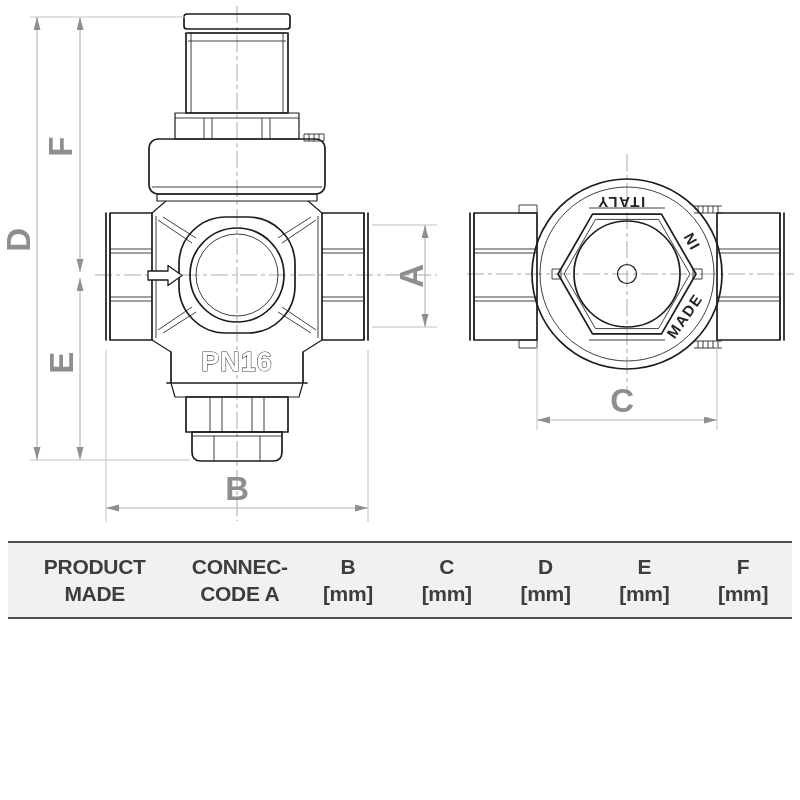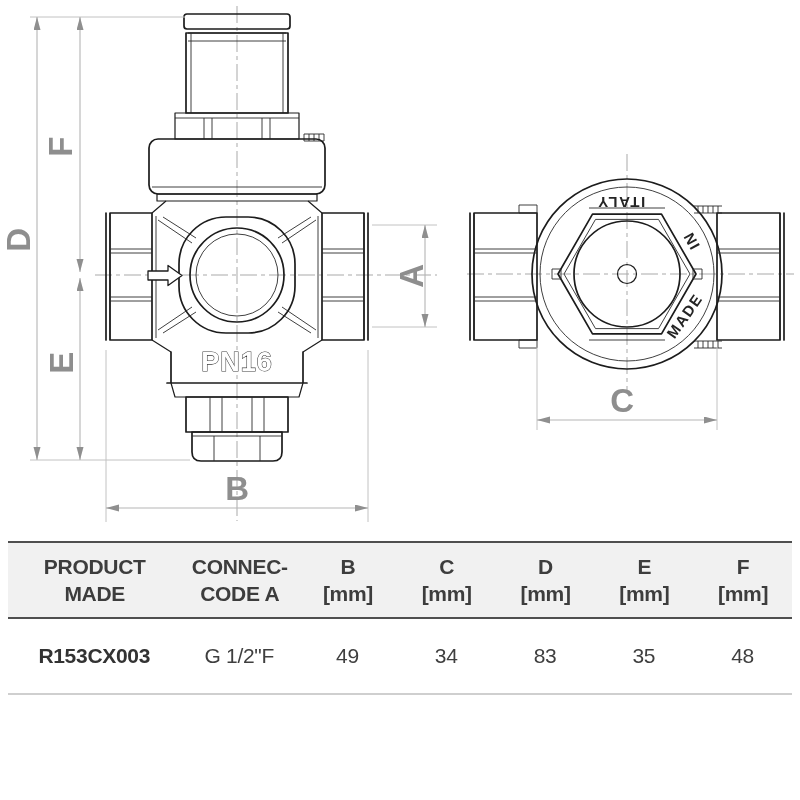--- a/index.html
+++ b/index.html
@@ -205,24 +205,15 @@
           <span class="hline">E</span>
           <span class="hline">[mm]</span>
           </th>
         <th>
           <span class="hline">F</span>
           <span class="hline">[mm]</span>
           </th>
       </tr>
     </thead>
     <tbody>
-      <tr>
-        <td class="code">R153CX003</td>
-        <td>G 1/2"F</td>
-        <td>49</td>
-        <td>34</td>
-        <td>83</td>
-        <td>35</td>
-        <td>48</td>
-      </tr>
     </tbody>
   </table>
 </div>
 
 </body></html>

